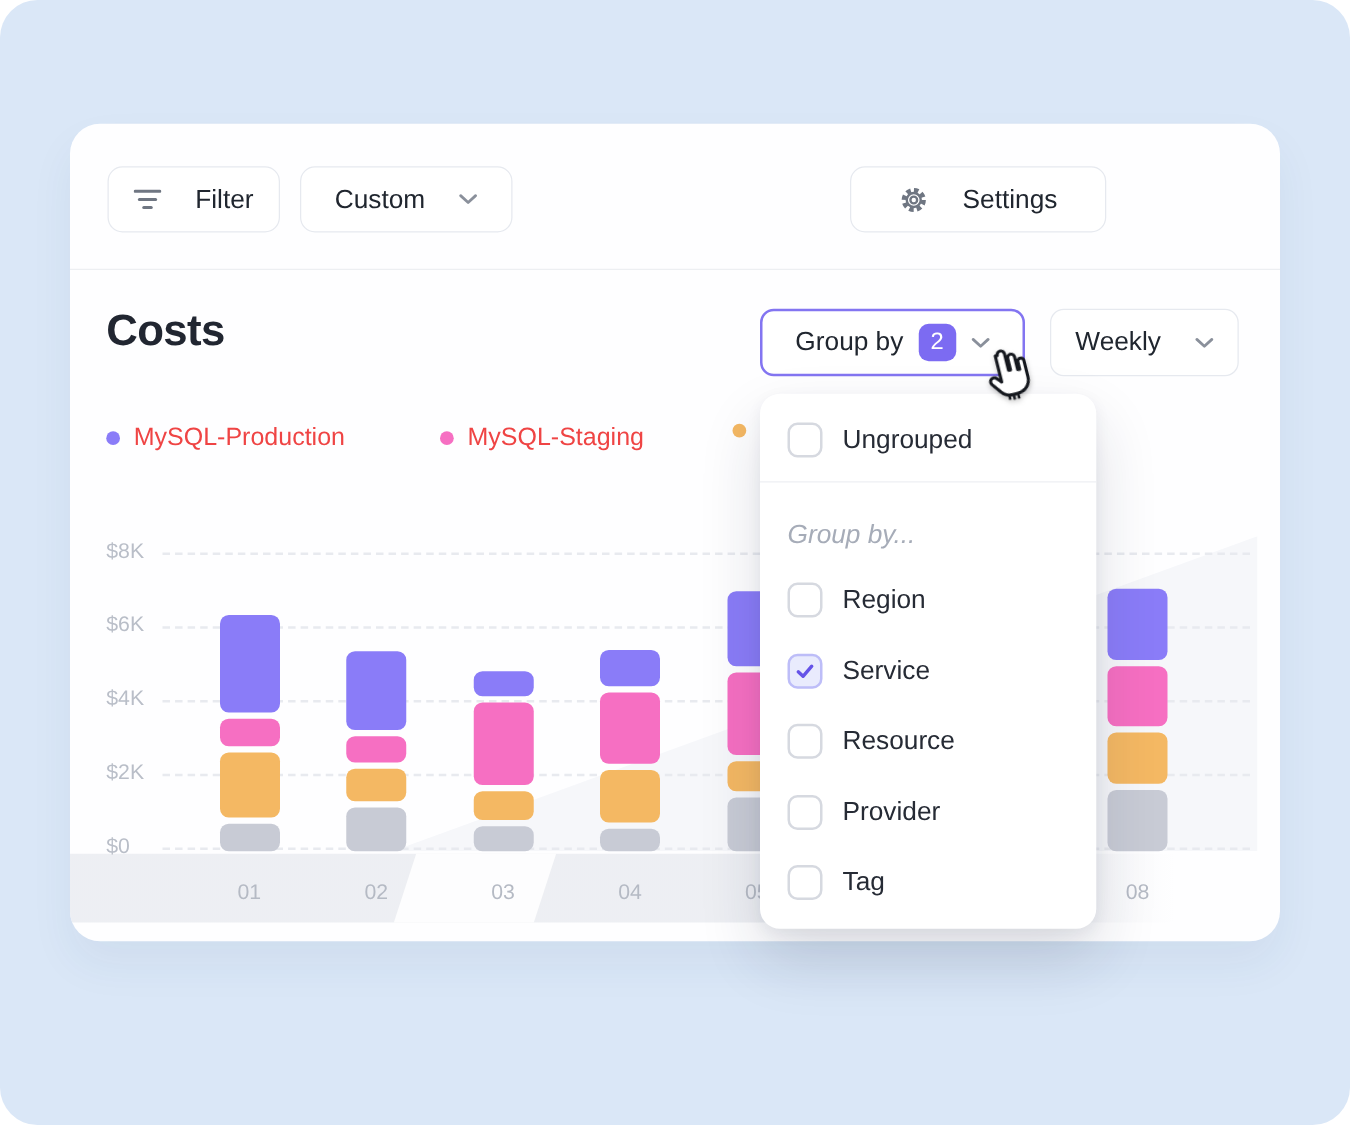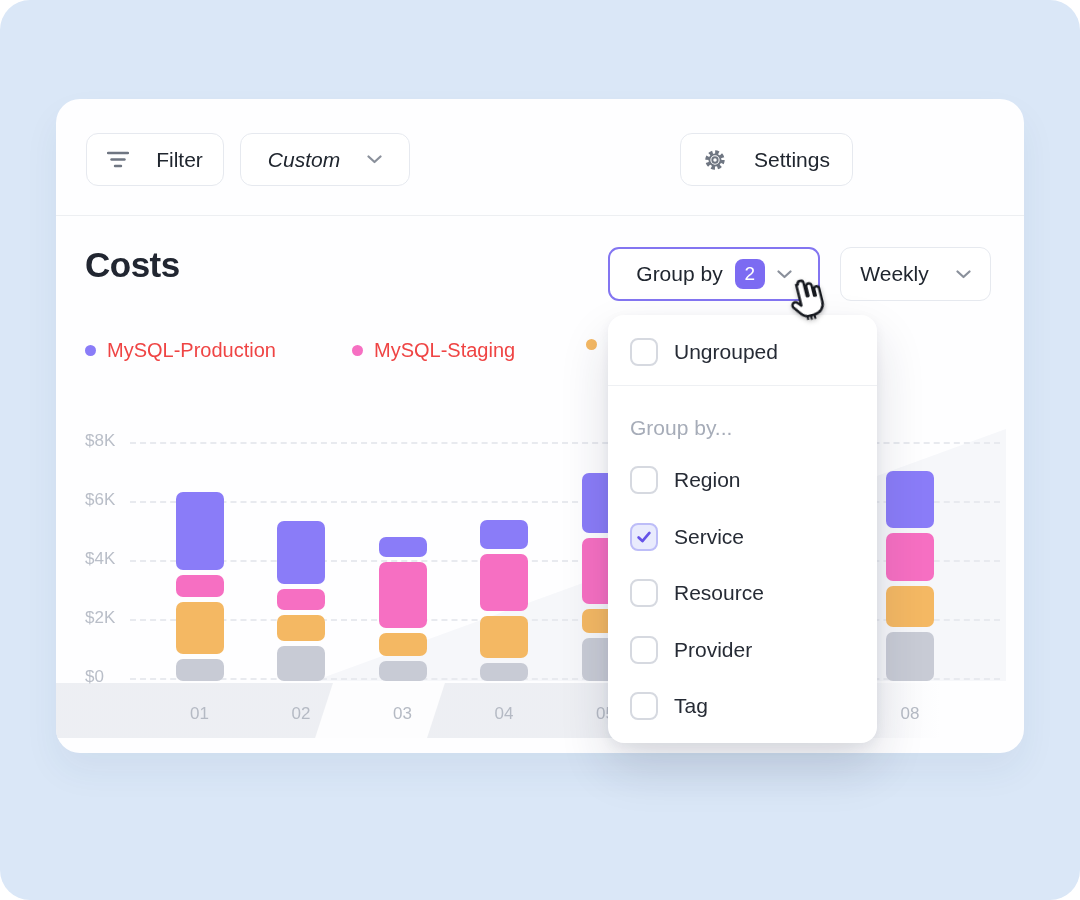--- a/index.html
+++ b/index.html
@@ -35,21 +35,21 @@
   .gridline{position:absolute;left:74px;width:870px;height:0;border-top:2px dashed #E8EAEF;}
   .ytick{position:absolute;left:29px;width:60px;font-size:17px;color:#B9BEC8;}
   .xtick{position:absolute;width:60px;top:605px;text-align:center;font-size:17px;color:#B5BAC4;}
   .seg{position:absolute;width:48px;border-radius:7px;}
   
   .menu{position:absolute;left:608px;top:315px;width:269px;background:#fff;border-radius:16px;z-index:5;
         box-shadow:0 24px 50px rgba(25,35,65,.14),0 4px 12px rgba(25,35,65,.06);padding-bottom:8px;}
   .menu-row{display:flex;align-items:center;gap:16px;height:56.5px;padding:0 22px;cursor:pointer;}
   .menu-row.first{height:46px;margin-top:14px;}
   .menu-divider{height:1px;background:#EEF0F3;margin-top:10px;}
-  .menu-section{margin:30px 22px 10px 22px;font-size:21px;color:#A6ACB8;height:26px;}
+  .menu-section{margin:30px 22px 10px 22px;font-size:21px;color:#A6ACB8;height:26px;font-style:italic;}
   .cb{flex:0 0 auto;width:28px;height:28px;border:2px solid #D6D9E0;border-radius:8px;background:#fff;
       display:flex;align-items:center;justify-content:center;}
   .cb.checked{background:#E9EBFD;border-color:#BDBDF8;}
   .menu-label{font-size:21px;color:#262B35;}
   .cursor{position:absolute;left:783px;top:278px;z-index:6;transform:rotate(-14deg);
           filter:drop-shadow(0 2px 2px rgba(0,0,0,.25));}
   .iconline{display:block;}
 </style>
 </head>
 <body>
@@ -61,29 +61,29 @@
 
       <div class="btn tb" style="left:30px;width:138px;">
         <svg class="iconline" width="22" height="17" viewBox="0 0 22 17">
           <line x1="1" y1="2" x2="21" y2="2" stroke="#6F7682" stroke-width="2.4" stroke-linecap="round"></line>
           <line x1="4.5" y1="8.5" x2="17.5" y2="8.5" stroke="#6F7682" stroke-width="2.4" stroke-linecap="round"></line>
           <line x1="8" y1="15" x2="14" y2="15" stroke="#6F7682" stroke-width="2.4" stroke-linecap="round"></line>
         </svg>
         <span>Filter</span>
       </div>
 
-      <div class="btn tb" style="left:184px;width:170px;font-style:italic;">
+      <div class="btn tb" style="left:184px;width:170px;">
         <span>Custom</span>
         <svg width="15" height="9" viewBox="0 0 15 9">
           <polyline points="1.5,1.5 7.5,7 13.5,1.5" fill="none" stroke="#8A909B" stroke-width="2.2" stroke-linecap="round" stroke-linejoin="round"></polyline>
         </svg>
       </div>
 
 
-      <div class="btn tb" style="left:624px;width:173px;">
+      <div class="btn tb" style="left:624px;width:205px;">
         <svg width="24" height="24" viewBox="0 0 24 24">
           <circle cx="12" cy="12" r="7.4" fill="none" stroke="#6F7682" stroke-width="4.6" stroke-dasharray="3.4 2.4"></circle>
           <circle cx="12" cy="12" r="6" fill="#fff" stroke="none"></circle>
           <circle cx="12" cy="12" r="5.6" fill="none" stroke="#6F7682" stroke-width="1.9"></circle>
           <circle cx="12" cy="12" r="2.7" fill="none" stroke="#6F7682" stroke-width="1.9"></circle>
         </svg>
         <span>Settings</span>
       </div>
 
       <div class="divider"></div>

